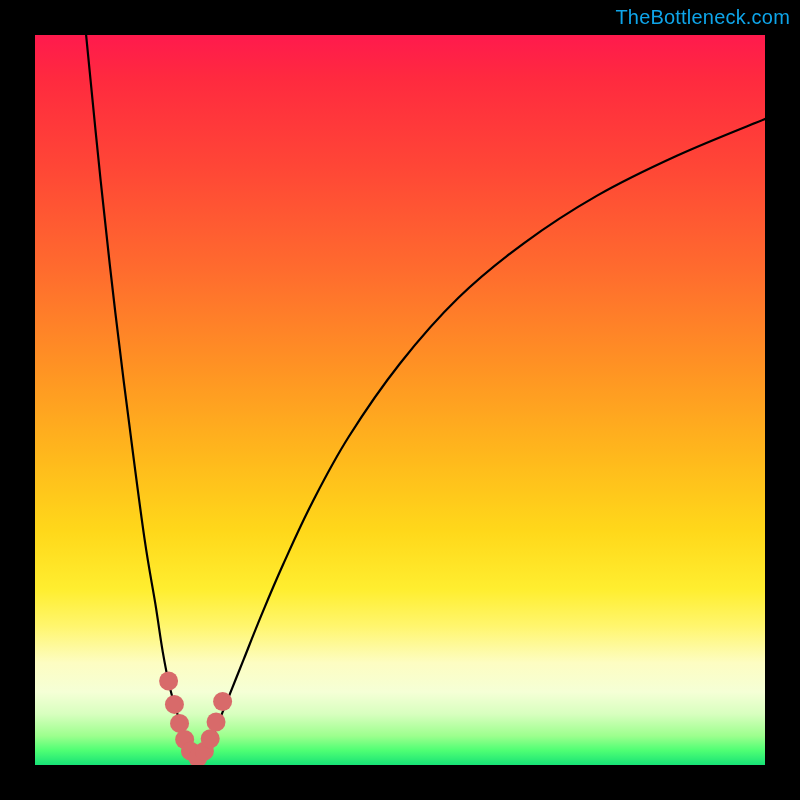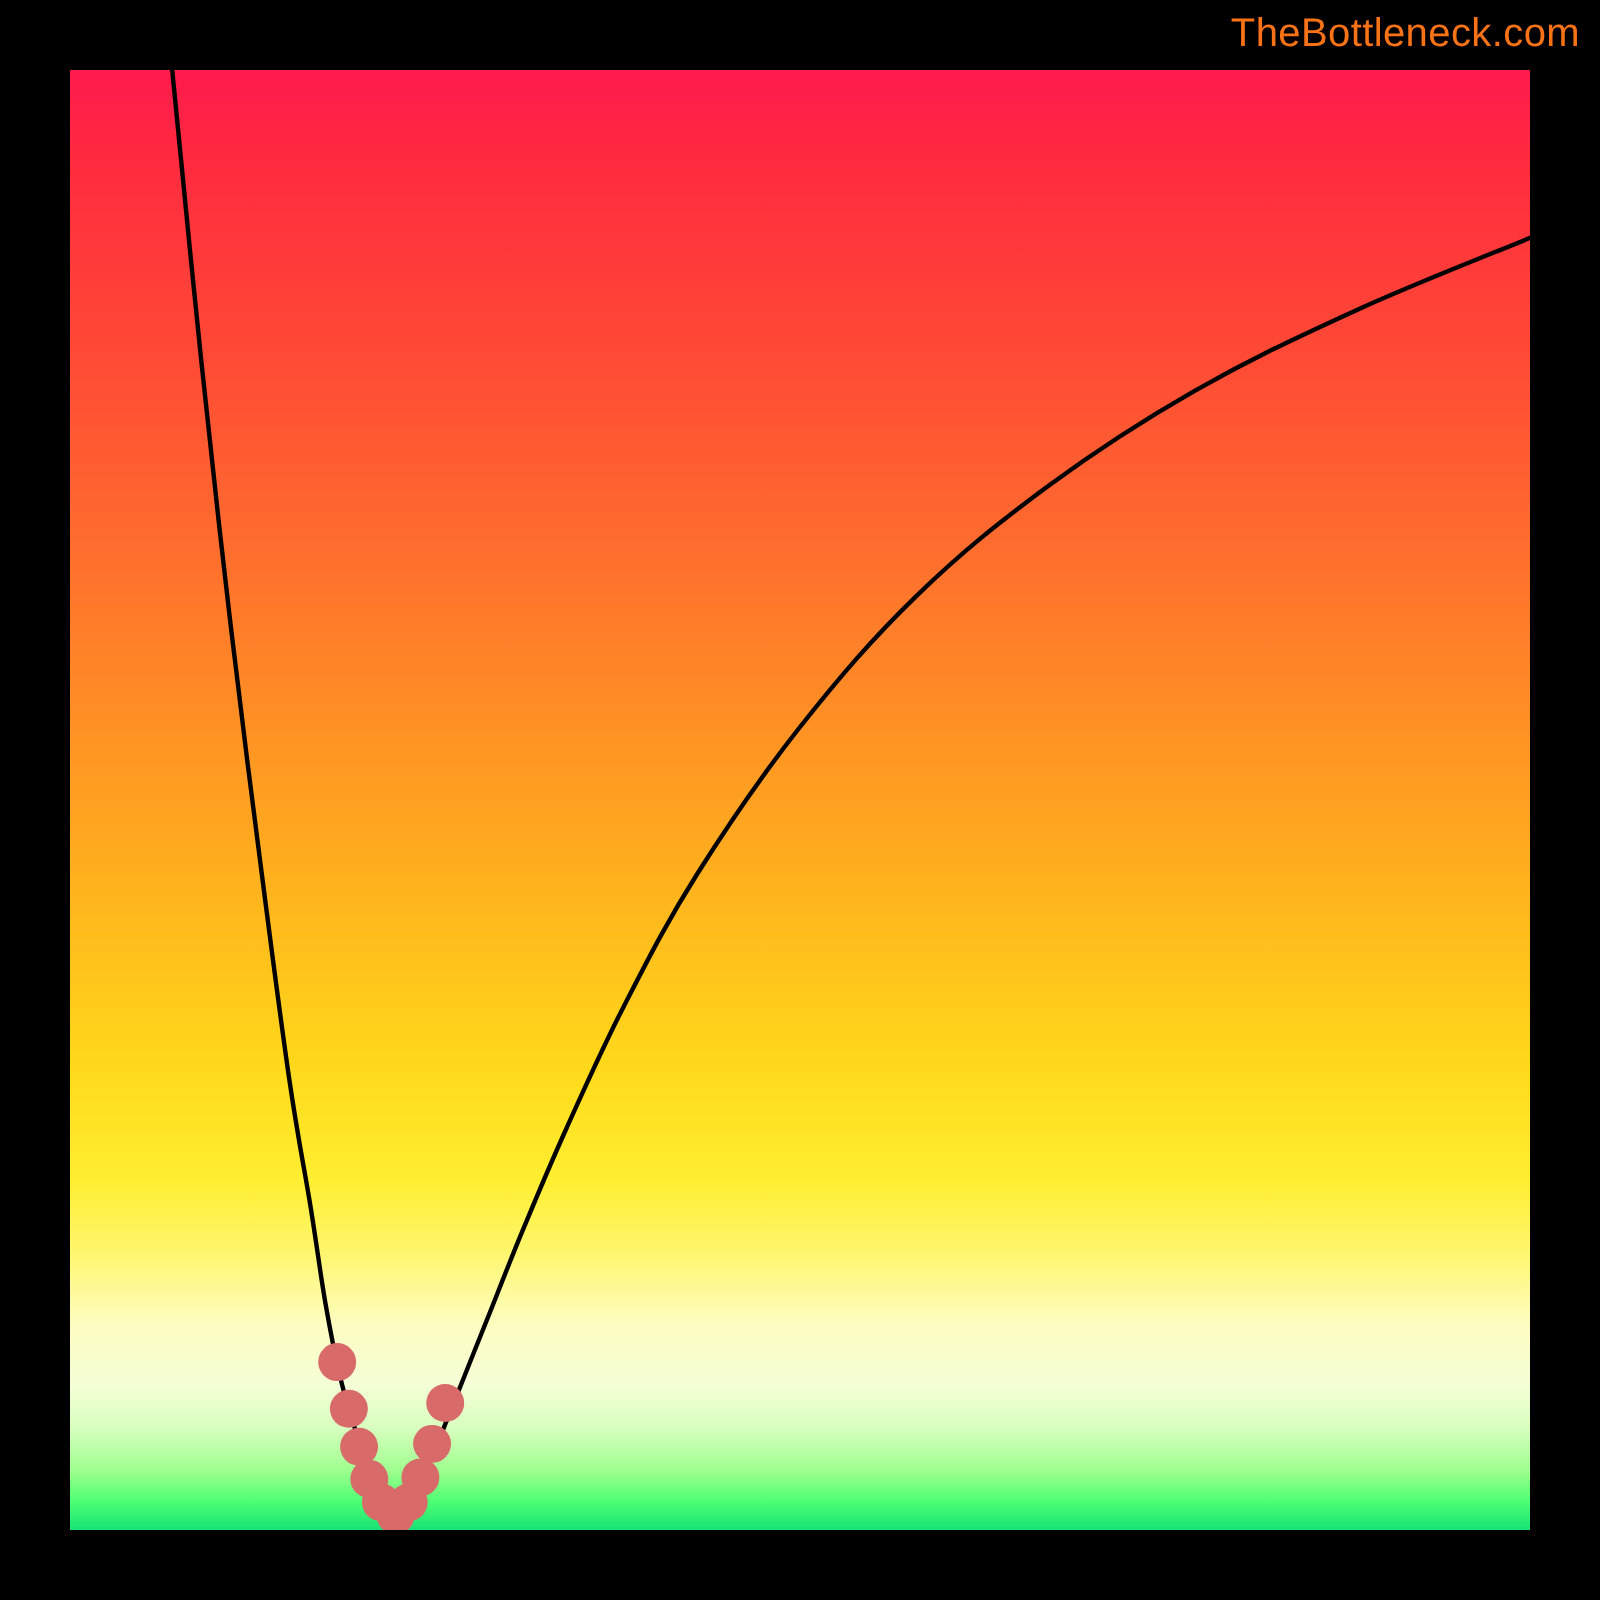--- a/index.html
+++ b/index.html
@@ -49,21 +49,21 @@
     position: absolute;
     left: 0;
     top: 0;
     width: 730px;
     height: 730px;
   }
   .watermark {
     position: absolute;
     top: 6px;
     right: 10px;
-    color: #f97316;
+    color: #0ea5e9;
     font-size: 20px;
     font-weight: 500;
     letter-spacing: 0.2px;
     user-select: none;
     text-align: right;
   }
 </style>
 </head>
 <body>
 

